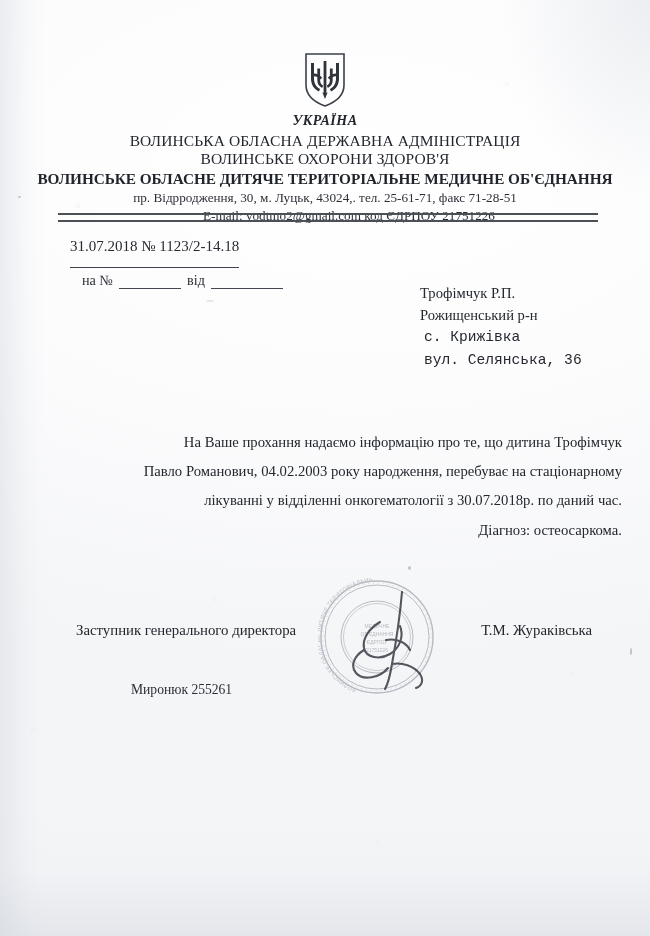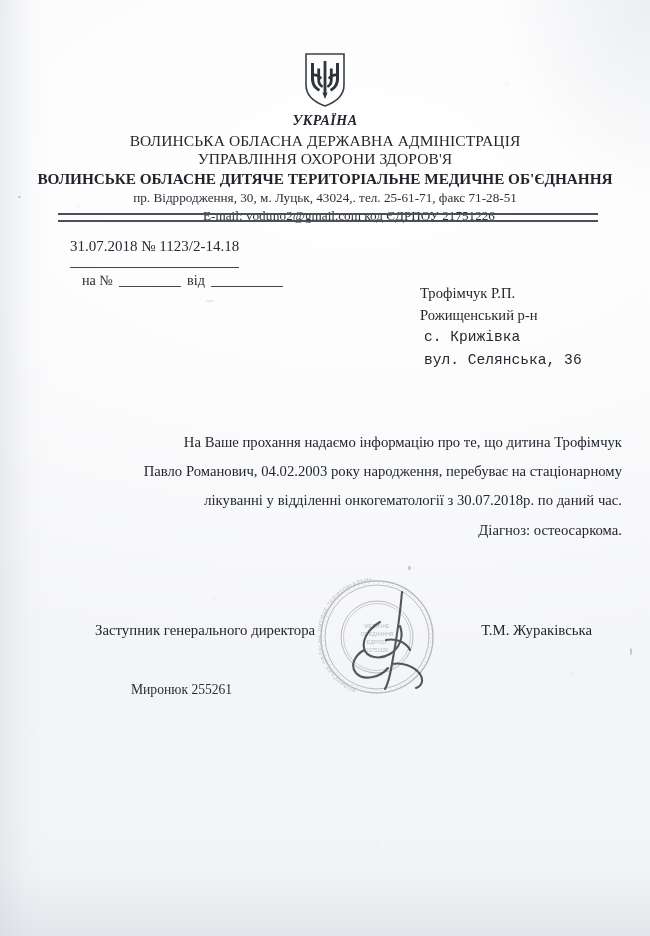--- a/index.html
+++ b/index.html
@@ -125,21 +125,21 @@
     white-space: nowrap;
   }
   .onref {
     position: absolute;
     left: 82px;
     top: 272px;
     font-size: 14.2px;
     color: #2a2e35;
     white-space: nowrap;
     display: flex;
-    align-items: center;
+    align-items: flex-end;
     gap: 6px;
   }
   .blank-sm {
     display: inline-block;
     width: 62px;
     border-bottom: 1px solid #42474f;
     height: 12px;
   }
   .blank-md {
     display: inline-block;
@@ -172,21 +172,21 @@
     color: #23272e;
     white-space: nowrap;
     text-align: right;
   }
   .body-text .p1 { text-indent: 38px; }
   .body-text .p4 { text-indent: 38px; padding-top: 1px; }
 
   
   .sign-row {
     position: absolute;
-    left: 95px;
+    left: 76px;
     right: 52px;
     top: 622px;
     display: flex;
     justify-content: space-between;
     align-items: baseline;
     font-size: 14.8px;
     color: #23272e;
     white-space: nowrap;
   }
   .sign-name { padding-right: 6px; }
@@ -264,21 +264,21 @@
         <path d="M11 21.5 c3 0 6 1.6 8.2 4.2 l-1.9 1.7 c-1.7 -2 -3.9 -3.2 -6.3 -3.2 Z"></path>
 
         <path d="M33 21.5 v2.7 c-2.4 0 -4.6 1.2 -6.3 3.2 l-1.9 -1.7 C27 23.1 30 21.5 33 21.5 Z"></path>
 
         <path d="M19.4 40.5 h5.2 l-2.6 6.5 Z"></path>
       </g>
     </svg>
 
     <p class="country">УКРАЇНА</p>
     <p class="org1">ВОЛИНСЬКА ОБЛАСНА ДЕРЖАВНА АДМІНІСТРАЦІЯ</p>
-    <p class="org2">УПРАВЛІННЯ ОХОРОНИ ЗДОРОВ'Я</p>
+    <p class="org2">ВОЛИНСЬКЕ ОХОРОНИ ЗДОРОВ'Я</p>
     <p class="org3">ВОЛИНСЬКЕ ОБЛАСНЕ ДИТЯЧЕ ТЕРИТОРІАЛЬНЕ МЕДИЧНЕ ОБ'ЄДНАННЯ</p>
     <p class="contact1">пр. Відрродження, 30, м. Луцьк, 43024,. тел. 25-61-71,  факс 71-28-51</p>
     <p class="contact2">E-mail: vodtmo2@gmail.com  код ЄДРПОУ 21751226</p>
   </header>
 
   <div class="rule"></div>
 
   <div class="refline">31.07.2018 № 1123/2-14.18</div>
 
   <div class="onref">

